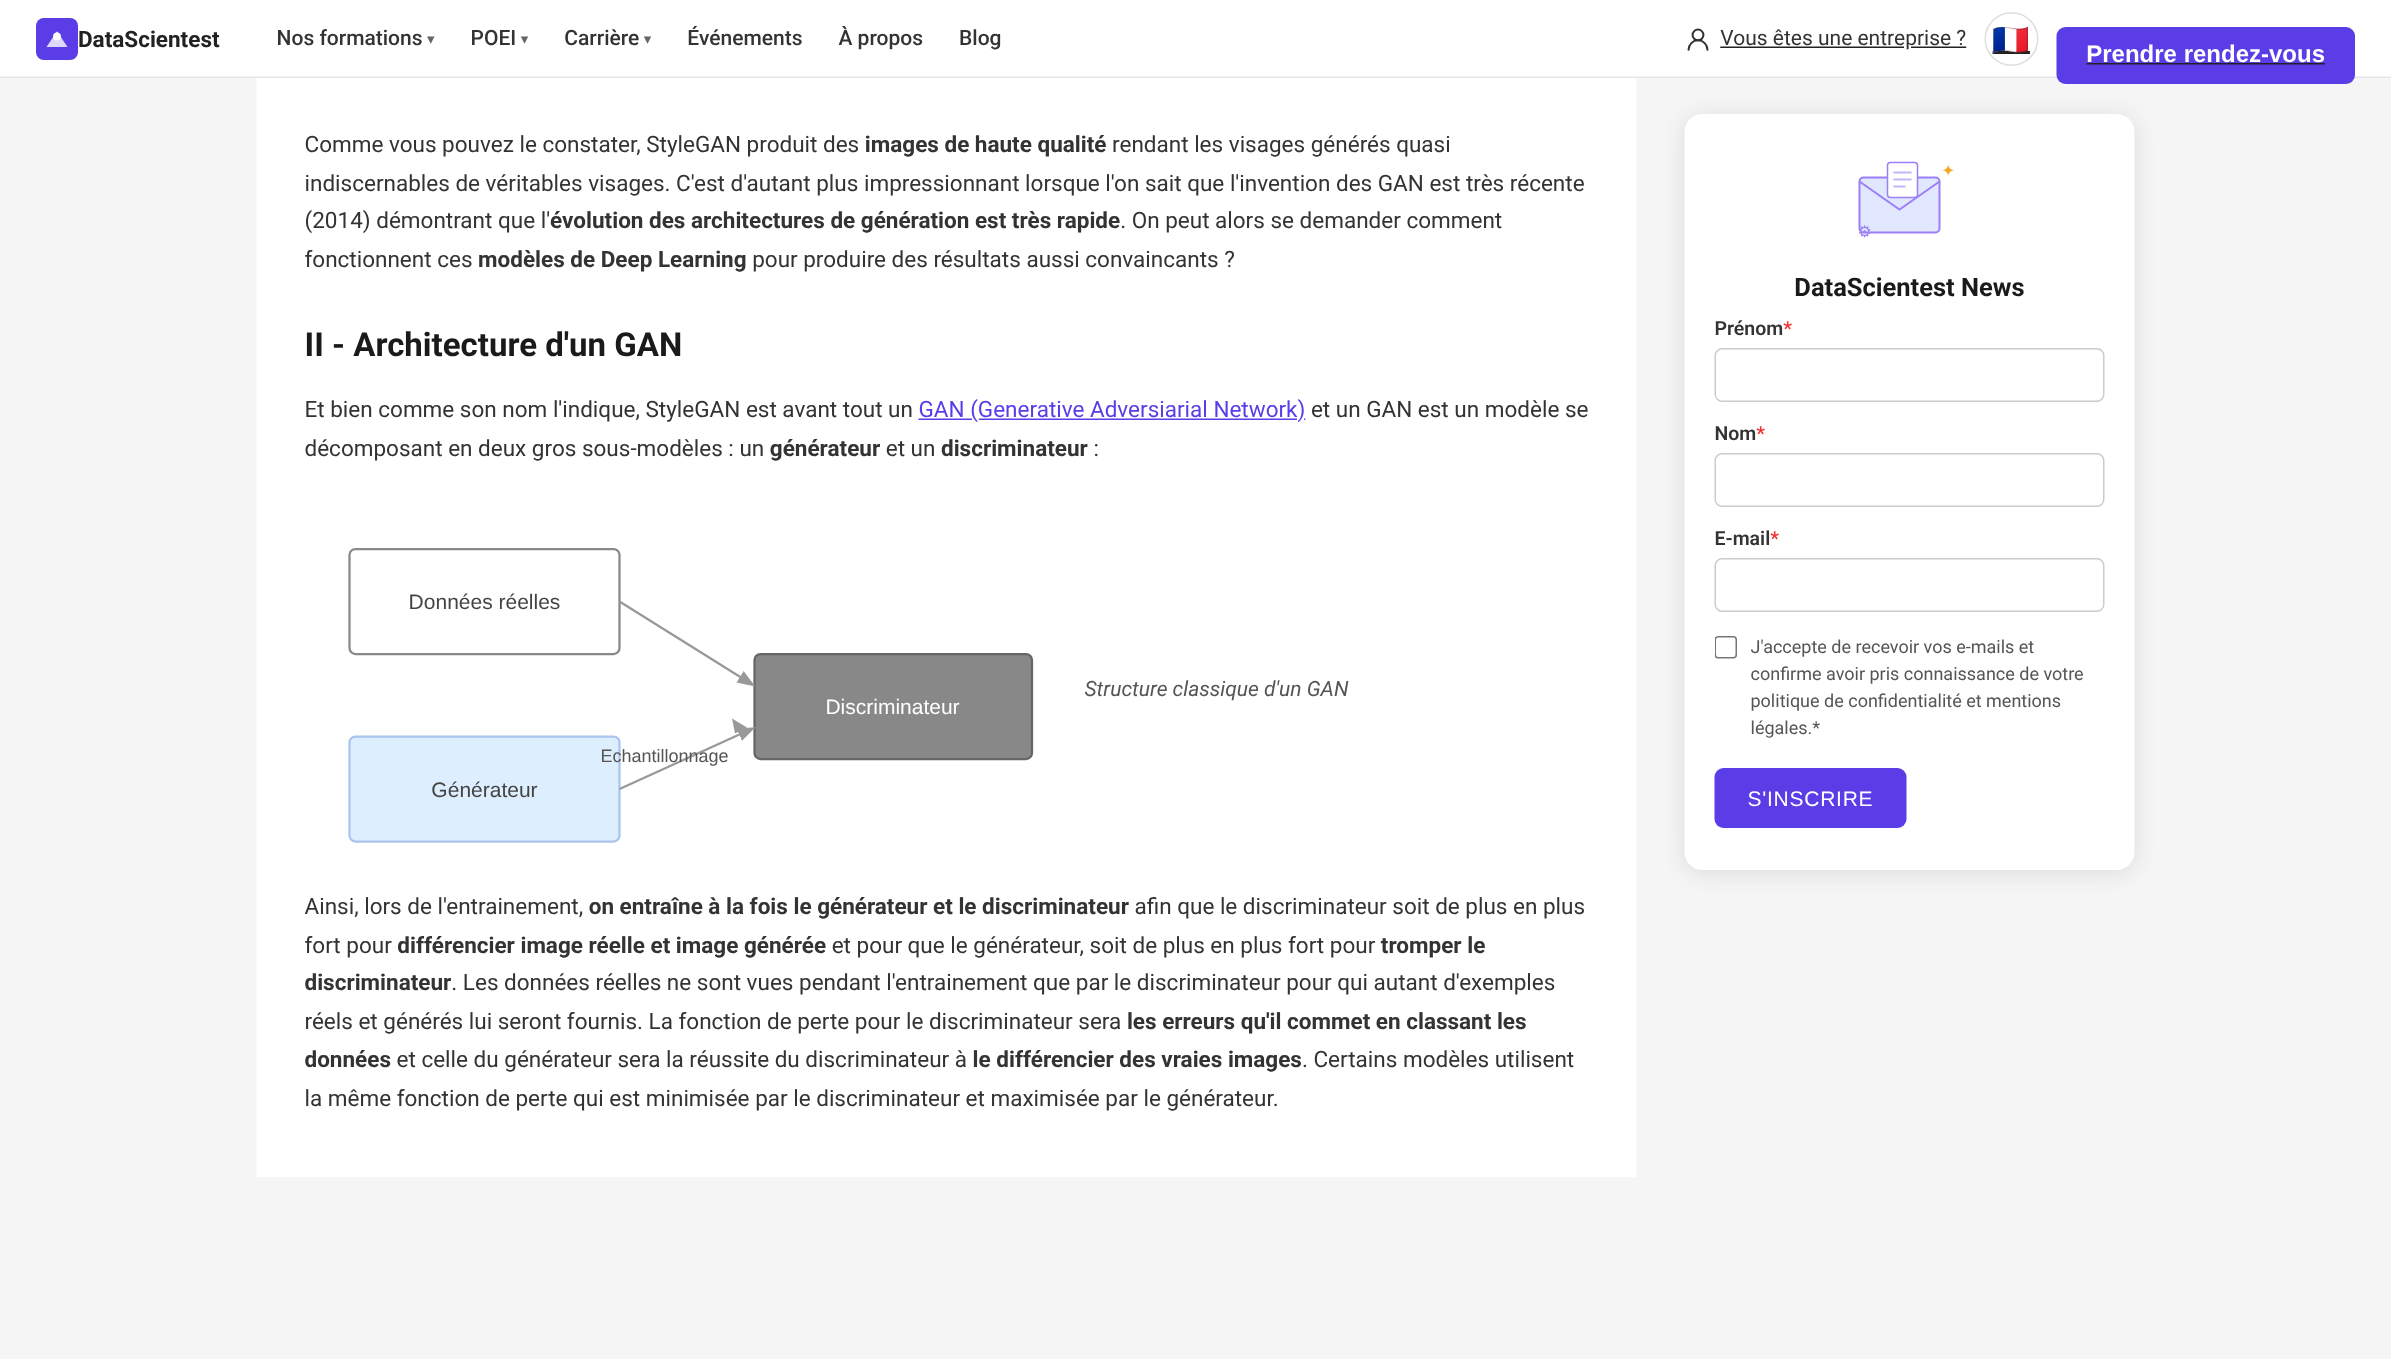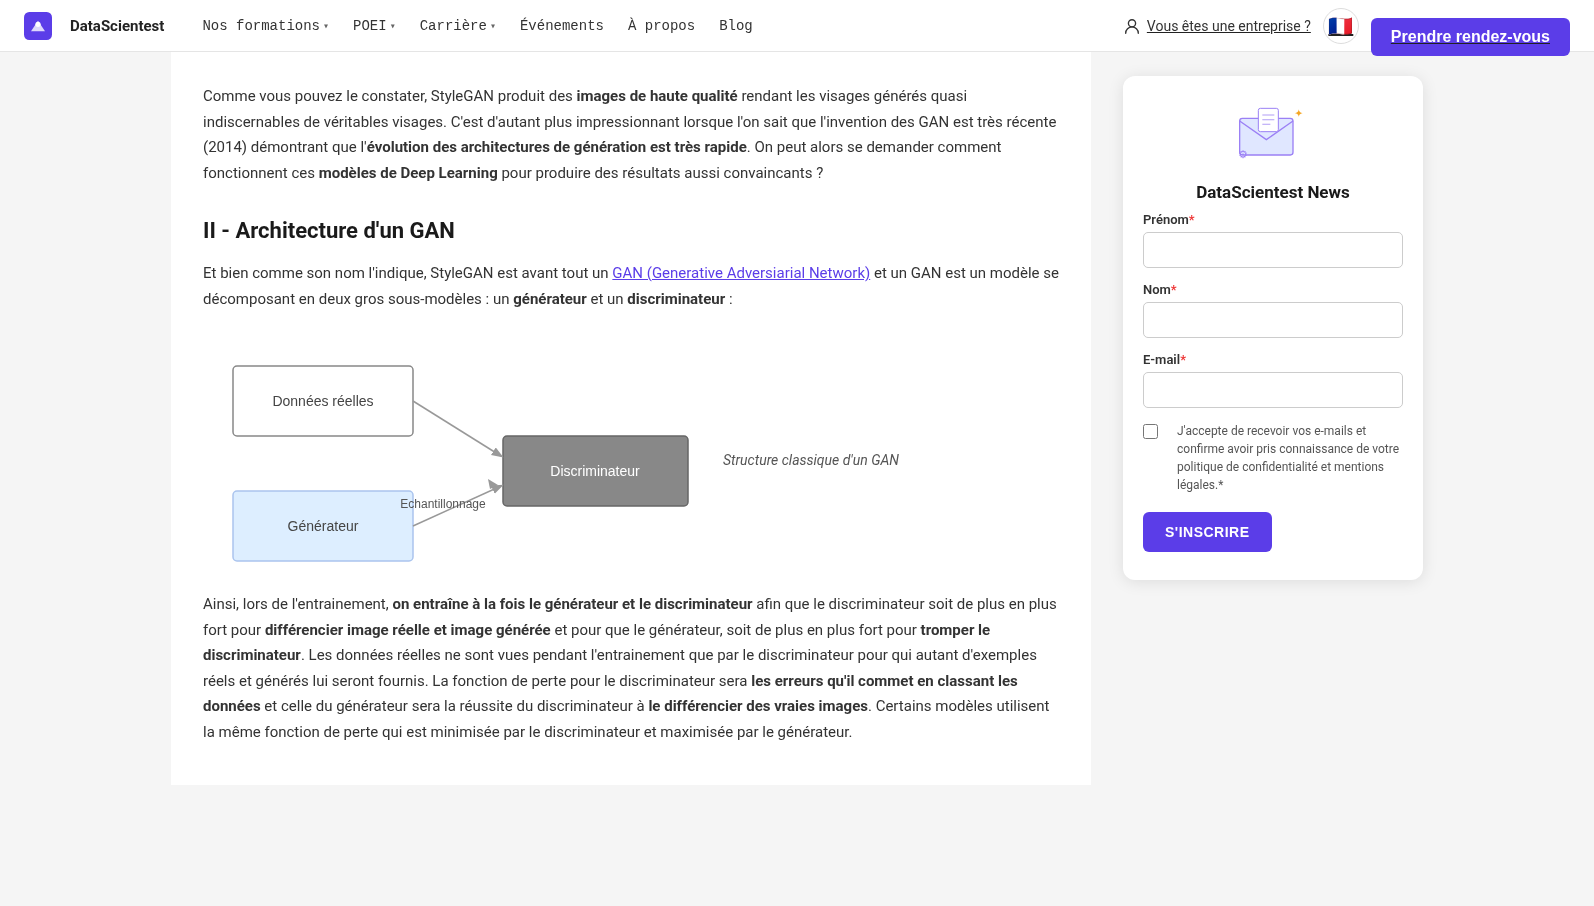--- a/index.html
+++ b/index.html
@@ -6,28 +6,28 @@
     body { font-family: -apple-system, BlinkMacSystemFont, 'Segoe UI', Roboto, Arial, sans-serif; background: #f5f5f5; font-size: 15px; color: #222; }
 
     
     .navbar {
       position: fixed; top: 0; left: 0; right: 0; height: 52px;
       background: #fff; border-bottom: 1px solid #e5e5e5;
       display: flex; align-items: center; padding: 0 24px; z-index: 100;
       gap: 8px;
     }
     .navbar-logo {
-      display: flex; align-items: center; gap: 18px; margin-right: 20px;
+      display: flex; align-items: center; gap: 0; margin-right: 20px;
       font-weight: 700; font-size: 15px; color: #222; text-decoration: none;
     }
     .navbar-logo-icon {
       width: 28px; height: 28px;
     }
     .nav-links {
-      display: flex; align-items: center; gap: 4px; flex: 1; font-family: Liberation Mono, monospace;
+      display: flex; align-items: center; gap: 4px; flex: 1;
     }
     .nav-item {
       display: flex; align-items: center; gap: 3px;
       padding: 6px 10px; border-radius: 4px; cursor: pointer;
       font-size: 14px; color: #333; white-space: nowrap;
       font-weight: 500;
     }
     .nav-item .chevron { font-size: 10px; color: #666; }
     .nav-right {
       display: flex; align-items: center; gap: 12px; margin-left: auto; text-decoration: underline;
@@ -131,29 +131,29 @@
     .form-label {
       font-size: 13px; color: #333; font-weight: 600; margin-bottom: 5px; display: block;
     }
     .form-label span.req { color: #e33; }
     .form-input {
       width: 100%; border: 1.5px solid #ccc; border-radius: 5px;
       padding: 9px 11px; font-size: 14px; color: #222; margin-bottom: 14px;
       outline: none; background: #fff;
     }
     .checkbox-row {
-      display: flex; align-items: flex-start; gap: 19px; margin-bottom: 18px;
+      display: flex; align-items: flex-start; gap: 9px; margin-bottom: 18px;
     }
     .checkbox-row input[type=checkbox] { margin-top: 2px; flex-shrink: 0; width: 15px; height: 15px; }
     .checkbox-label {
       font-size: 12px; color: #555; line-height: 1.5;
     }
     .btn-subscribe {
       background: #5b3de8; color: #fff; border: none; border-radius: 6px;
-      padding: 12px 22px; font-size: 14px; font-weight: 700; cursor: pointer;
+      padding: 12px 22px; font-size: 14px; font-weight: 400; cursor: pointer;
       width: auto; letter-spacing: 0.5px;
     }
   </style>
 </head>
 <body>
 
 <nav class="navbar">
   <a class="navbar-logo" href="#">
     <svg class="navbar-logo-icon" viewBox="0 0 32 32" fill="none">
       <rect width="32" height="32" rx="6" fill="#5b3de8"></rect>

